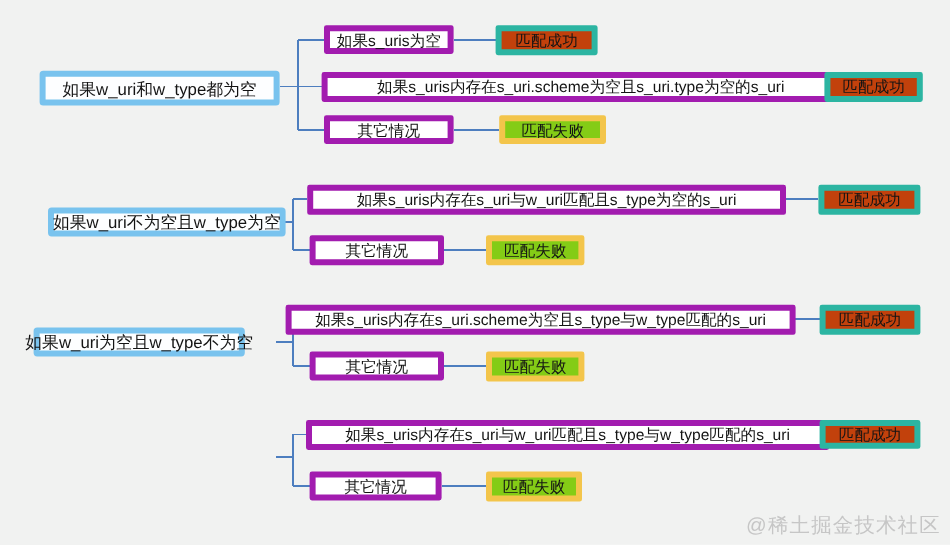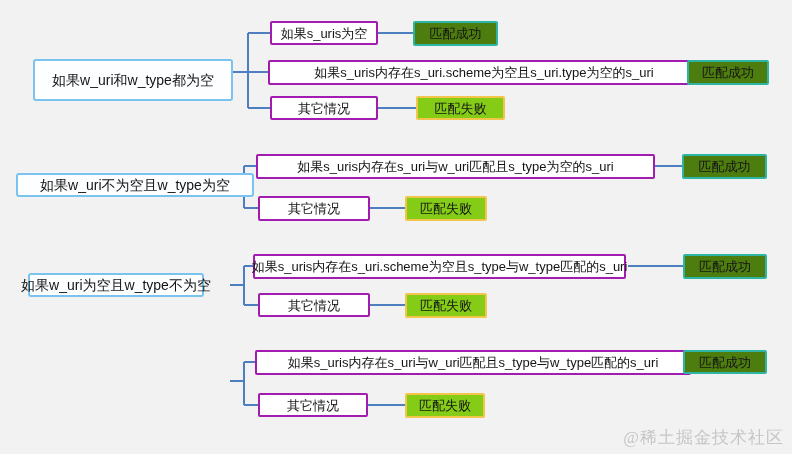--- a/index.html
+++ b/index.html
@@ -5,32 +5,32 @@
   html,body{margin:0;padding:0;}
   .canvas{
     position:relative;width:792px;height:454px;overflow:hidden;
     background:#f1f2f1;
     font-family:"Liberation Sans","DejaVu Sans",sans-serif;
   }
   svg.lines{position:absolute;left:0;top:0;width:792px;height:454px;}
   .node{
     position:absolute;box-sizing:border-box;
     display:flex;align-items:center;justify-content:center;
-    background:#ffffff;border:2px solid #a21caf;border-radius:2px;
+    background:#ffffff;border:5px solid #a21caf;border-radius:2px;
     font-size:13px;color:#141414;white-space:nowrap;line-height:1;
   }
   .node.root{
     border-color:#79c3ee;background:#fdfeff;border-radius:3px;font-size:14px;
   }
-  .node.ok{border-color:#2cb5a2;background:#4d7c0f;}
+  .node.ok{border-color:#2cb5a2;background:#c2410c;}
   .node.fail{border-color:#f3c54b;background:#84cc16;}
   .watermark{
     position:absolute;right:8px;bottom:5px;
     color:#c6c6c6;font-size:17px;letter-spacing:1px;
-    font-family:Liberation Serif, serif;
+    font-family:Liberation Sans, sans-serif;
     margin-left:38px;
   }
 </style>
 </head>
 <body>
 
 <div class="canvas">
 
   <svg class="lines" viewBox="0 0 792 454" fill="none" shape-rendering="crispEdges">
 
@@ -38,42 +38,42 @@
 
     <path d="M230,185 H244 M244,166 V208 M244,166 H256 M244,208 H258" stroke="#4d7ebf" stroke-width="1.5"></path>
 
     <path d="M230,285 H244 M244,266 V305 M244,266 H255 M244,305 H258" stroke="#4d7ebf" stroke-width="1.5"></path>
 
     <path d="M230,381 H244 M244,362 V405 M244,362 H255 M244,405 H258" stroke="#4d7ebf" stroke-width="1.5"></path>
 
     <path d="M378,33 H413 M646,72 H687 M378,108 H416 M627,166 H682 M370,208 H405 M628,266 H683 M370,305 H405 M627,362 H683 M368,405 H405" stroke="#4d7ebf" stroke-width="1.5"></path>
   </svg>
 
-  <div class="node root" style="left:33px;top:59px;width:200px;height:42px">如果w_uri和w_type都为空</div>
+  <div class="node root" style="left:33px;top:59px;width:200px;height:29px">如果w_uri和w_type都为空</div>
 
   <div class="node" style="left:270px;top:21px;width:108px;height:24px">如果s_uris为空</div>
   <div class="node ok" style="left:413px;top:21px;width:85px;height:25px">匹配成功</div>
 
   <div class="node" style="left:268px;top:60px;width:432px;height:25px">如果s_uris内存在s_uri.scheme为空且s_uri.type为空的s_uri</div>
   <div class="node ok" style="left:687px;top:60px;width:82px;height:25px">匹配成功</div>
 
   <div class="node" style="left:270px;top:96px;width:108px;height:24px">其它情况</div>
   <div class="node fail" style="left:416px;top:96px;width:89px;height:24px">匹配失败</div>
 
-  <div class="node root" style="left:16px;top:173px;width:238px;height:24px">如果w_uri不为空且w_type为空</div>
+  <div class="node root" style="left:40px;top:173px;width:198px;height:24px">如果w_uri不为空且w_type为空</div>
 
   <div class="node" style="left:256px;top:154px;width:399px;height:25px">如果s_uris内存在s_uri与w_uri匹配且s_type为空的s_uri</div>
   <div class="node ok" style="left:682px;top:154px;width:85px;height:25px">匹配成功</div>
 
   <div class="node" style="left:258px;top:196px;width:112px;height:25px">其它情况</div>
   <div class="node fail" style="left:405px;top:196px;width:82px;height:25px">匹配失败</div>
 
   <div class="node root" style="left:28px;top:273px;width:176px;height:24px">如果w_uri为空且w_type不为空</div>
 
-  <div class="node" style="left:253px;top:254px;width:373px;height:25px">如果s_uris内存在s_uri.scheme为空且s_type与w_type匹配的s_uri</div>
+  <div class="node" style="left:238px;top:254px;width:425px;height:25px">如果s_uris内存在s_uri.scheme为空且s_type与w_type匹配的s_uri</div>
   <div class="node ok" style="left:683px;top:254px;width:84px;height:25px">匹配成功</div>
 
   <div class="node" style="left:258px;top:293px;width:112px;height:24px">其它情况</div>
   <div class="node fail" style="left:405px;top:293px;width:82px;height:25px">匹配失败</div>
 
 
   <div class="node" style="left:255px;top:350px;width:436px;height:25px">如果s_uris内存在s_uri与w_uri匹配且s_type与w_type匹配的s_uri</div>
   <div class="node ok" style="left:683px;top:350px;width:84px;height:24px">匹配成功</div>
 
   <div class="node" style="left:258px;top:393px;width:110px;height:24px">其它情况</div>

